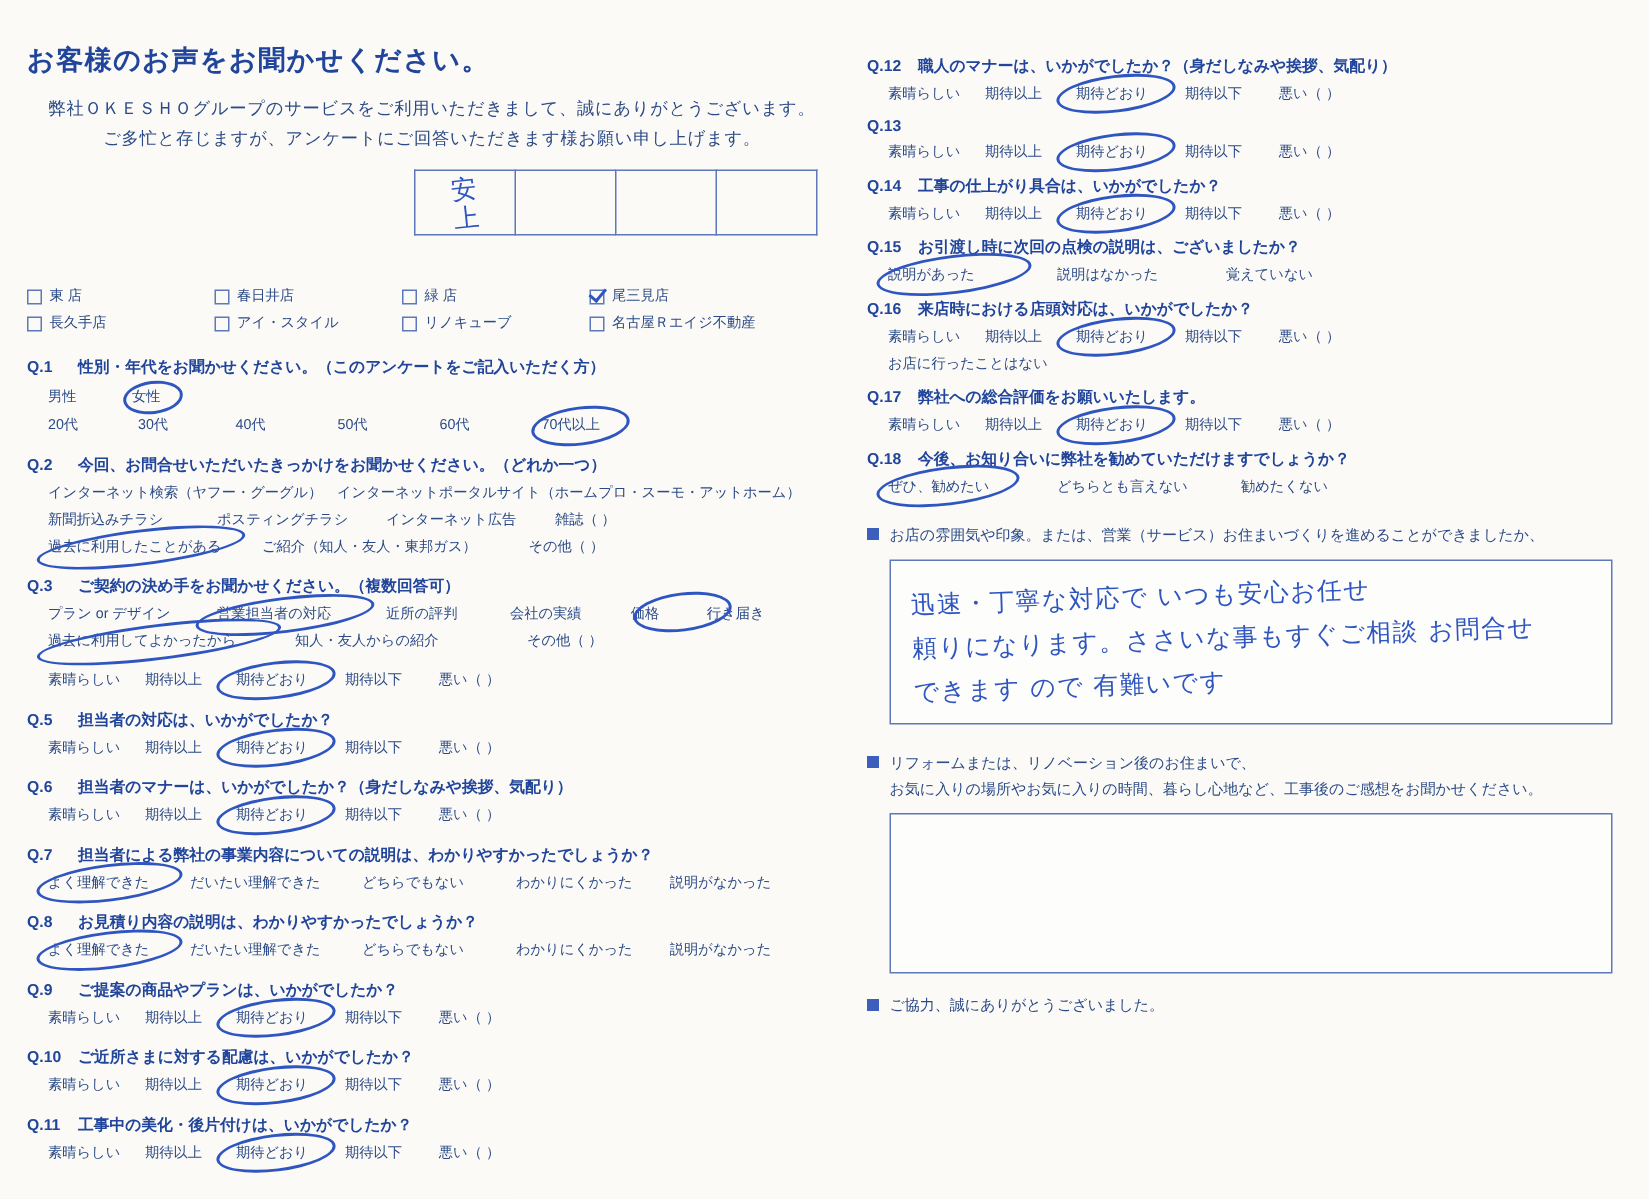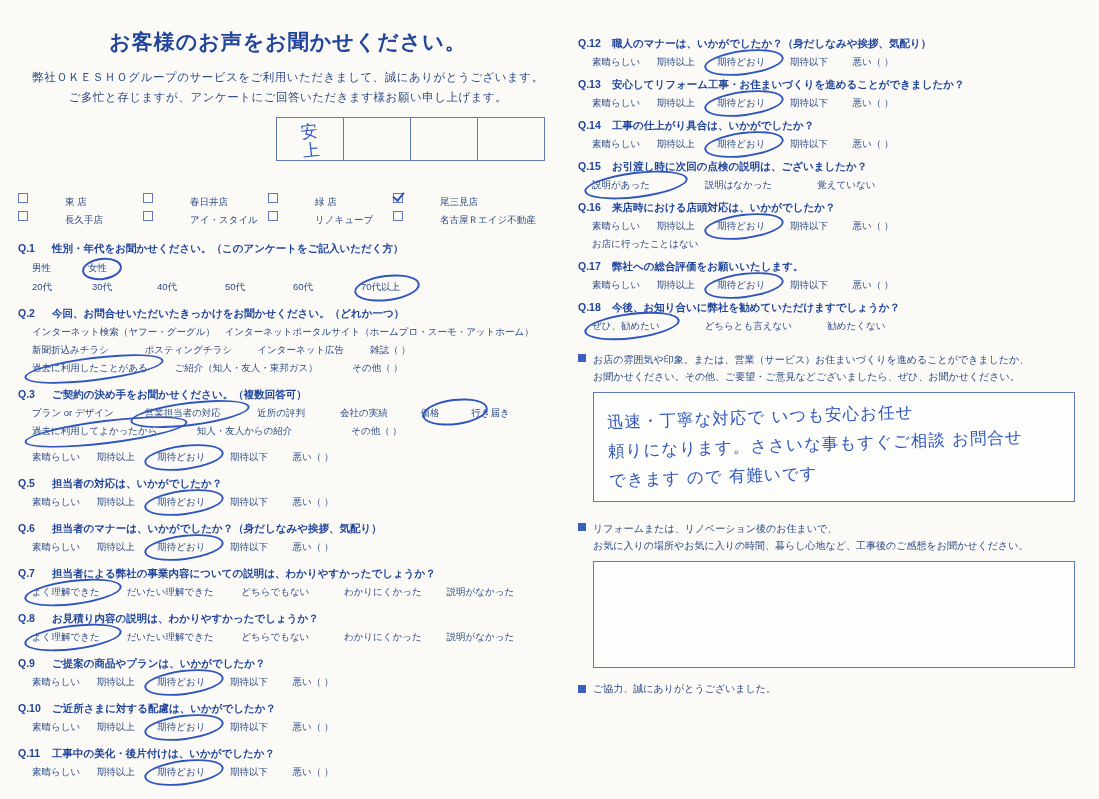--- a/index.html
+++ b/index.html
@@ -12,21 +12,21 @@
     overflow:hidden;
   }
   .sheet{
     position:absolute;left:0;top:0;width:1099px;height:799px;
     background:#fbfaf7;
   }
   .col-left{position:absolute;left:18px;top:14px;width:540px;}
   .col-right{position:absolute;left:578px;top:28px;width:505px;}
 
   .title{
-    text-align:center;font-size:21px;font-weight:bold;letter-spacing:1px;
+    font-size:18px;font-weight:bold;letter-spacing:1px;
     color:#21459b;margin:14px 0 12px 0;
   }
   .lead{
     text-align:center;font-size:11.5px;line-height:1.7;color:#2b4a86;
     margin-bottom:10px;letter-spacing:.5px;
   }
 
   
   .staff-wrap{position:relative;height:72px;margin-top:4px;}
   table.staff{
@@ -43,21 +43,21 @@
   .hand-cell{
     font-family:"DejaVu Sans",sans-serif;
     color:#2f56c0;font-size:17px;
     transform:rotate(-6deg);
     text-align:center;line-height:1.1;padding-top:3px;
   }
 
   
   .stores{margin-top:4px;font-size:9.5px;line-height:1.9;color:#2b4a86;}
   .stores .row{display:flex;}
-  .stores .cb{width:125px;display:flex;gap:32px;}
+  .stores .cb{width:125px;display:flex;align-items:center;}
   .box{
     display:inline-block;width:8px;height:8px;border:1px solid #5d79bb;
     margin-right:5px;position:relative;flex:none;
   }
   .checked::after{
     content:"";position:absolute;left:1px;top:-4px;width:5px;height:9px;
     border:solid #2f56c0;border-width:0 2px 2px 0;transform:rotate(40deg);
   }
 
   
@@ -370,21 +370,21 @@
         <span style="display:inline-block;width:70px">期待どおり</span>
         <span style="display:inline-block;width:60px">期待以下</span>
         <span>悪い（                    ）</span>
         <i class="circ tilt" style="left:112px;top:-6px;width:76px;height:21px;"></i>
       </div>
     </div>
 
     <div class="rq">
       <div class="q-head">
         <span class="q-num">Q.13</span>
-        <span class="q-text"><span class="hl"></span><span>安心してリフォーム工事・お住まいづくりを進めることができましたか？</span></span>
+        <span class="q-text"><span class="hl"></span></span>
       </div>
       <div class="opt-line" style="position:relative">
         <span style="display:inline-block;width:62px">素晴らしい</span>
         <span style="display:inline-block;width:58px">期待以上</span>
         <span style="display:inline-block;width:70px">期待どおり</span>
         <span style="display:inline-block;width:60px">期待以下</span>
         <span>悪い（                    ）</span>
         <i class="circ tilt" style="left:112px;top:-6px;width:76px;height:21px;"></i>
       </div>
     </div>
@@ -460,21 +460,20 @@
         <span style="display:inline-block;width:120px">どちらとも言えない</span>
         <span>勧めたくない</span>
         <i class="circ tilt" style="left:-8px;top:-7px;width:92px;height:22px;"></i>
       </div>
     </div>
 
     <div class="note-head">
       <i class="sq"></i>
       <span>
         <span>お店の雰囲気や印象。または、営業（サービス）お住まいづくりを進めることができましたか、</span><br>
-        <span>お聞かせください。その他、ご要望・ご意見などございましたら、ぜひ、お聞かせください。</span>
       </span>
     </div>
     <div class="box-area" style="margin-left:15px;width:480px;height:108px">
       <div class="hand-text" style="white-space:pre-line">迅速・丁寧な対応で いつも安心お任せ
 頼りになります。ささいな事もすぐご相談 お問合せ
 できます ので 有難いです</div>
     </div>
 
     <div class="note-head">
       <i class="sq"></i>

